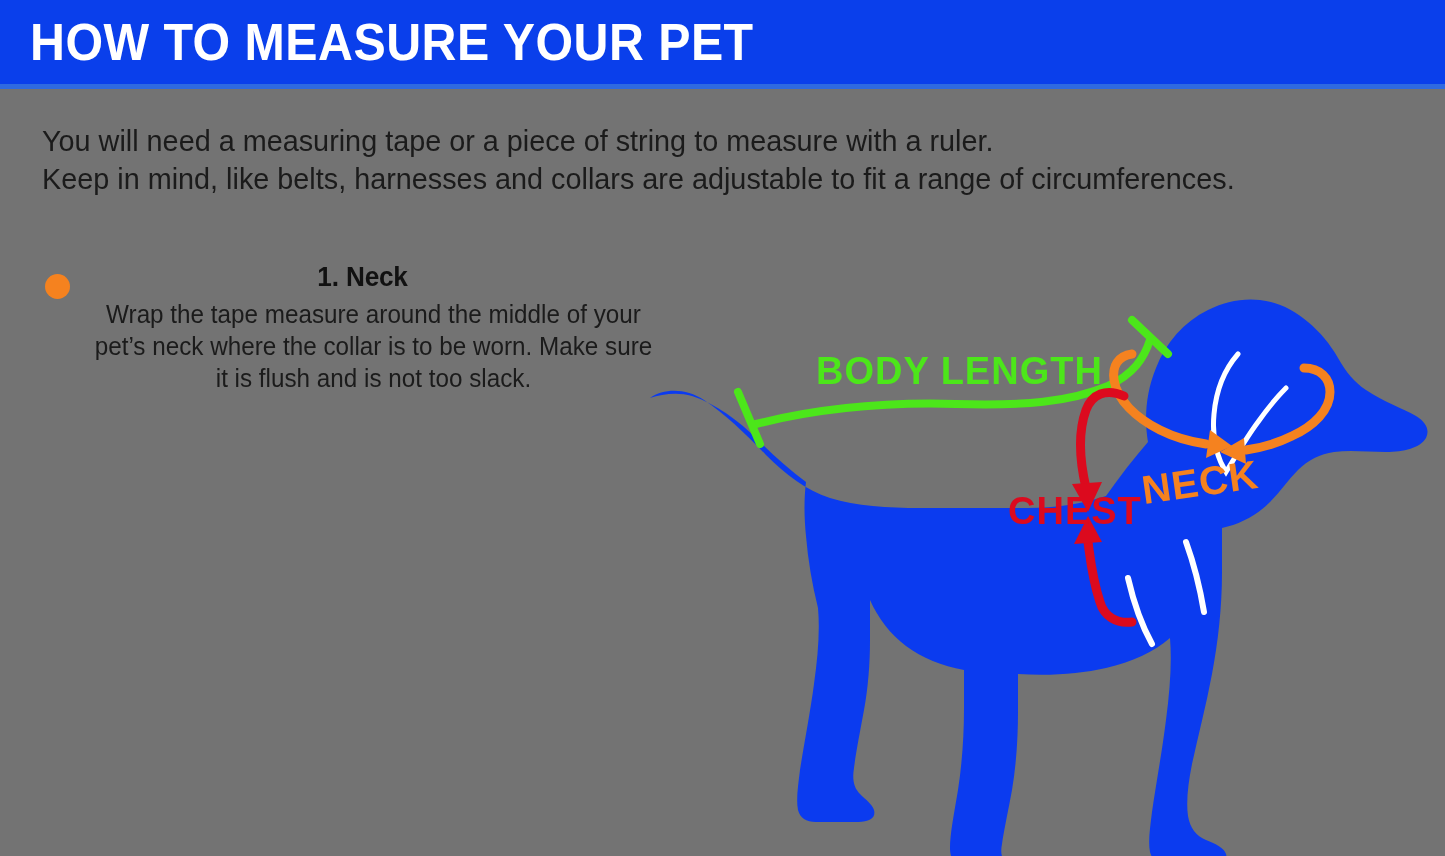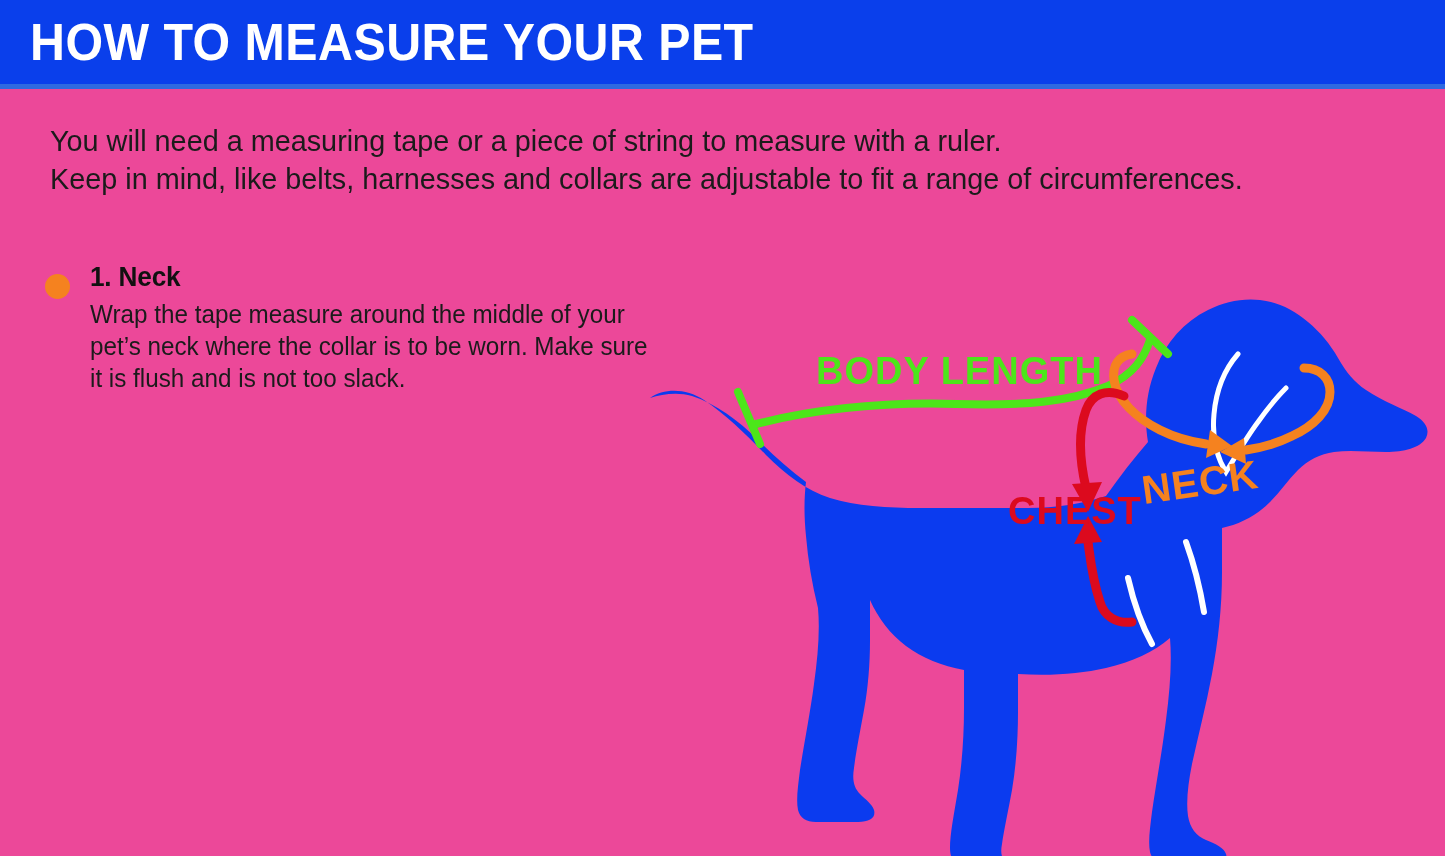--- a/index.html
+++ b/index.html
@@ -7,21 +7,21 @@
     padding: 0;
     background: #ffffff;
   }
   body {
     font-family: "Liberation Sans", sans-serif;
   }
   #page {
     position: relative;
     width: 1445px;
     height: 856px;
-    background: #ec4899;
+    background: #737373;
     overflow: hidden;
   }
 
   
   #header-bar {
     position: absolute;
     left: 0;
     top: 0;
     width: 1445px;
     height: 84px;
@@ -52,40 +52,40 @@
 
   
   #intro {
     position: absolute;
     left: 42px;
     top: 122px;
     width: 1290px;
     color: #1b1b1b;
     font-size: 30px;
     line-height: 38px;
-    margin-left: 8px;
   }
   #intro .intro-line {
     display: block;
     transform: scaleX(0.96);
     transform-origin: left center;
     white-space: nowrap;
   }
 
   
   #steps {
     position: absolute;
     left: 42px;
     top: 262px;
     width: 610px;
   }
   .step {
     position: relative;
     margin-bottom: 32px;
     min-height: 100px;
+    text-align: center;
   }
   .step-bullet {
     position: absolute;
     left: 3px;
     top: 12px;
     width: 25px;
     height: 25px;
     border-radius: 50%;
   }
   .step-body {

